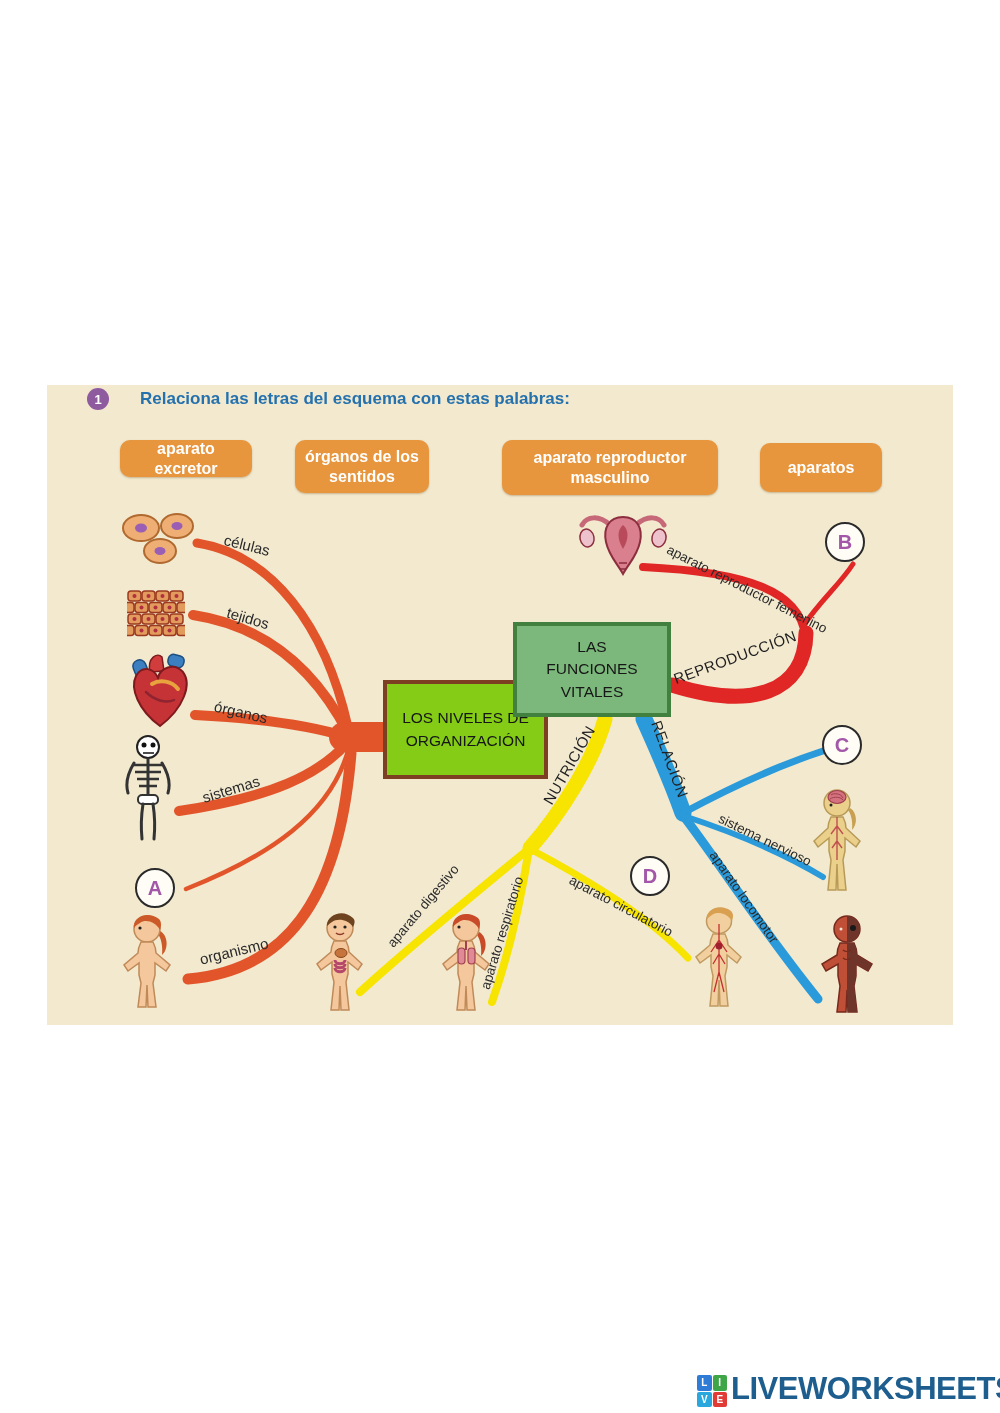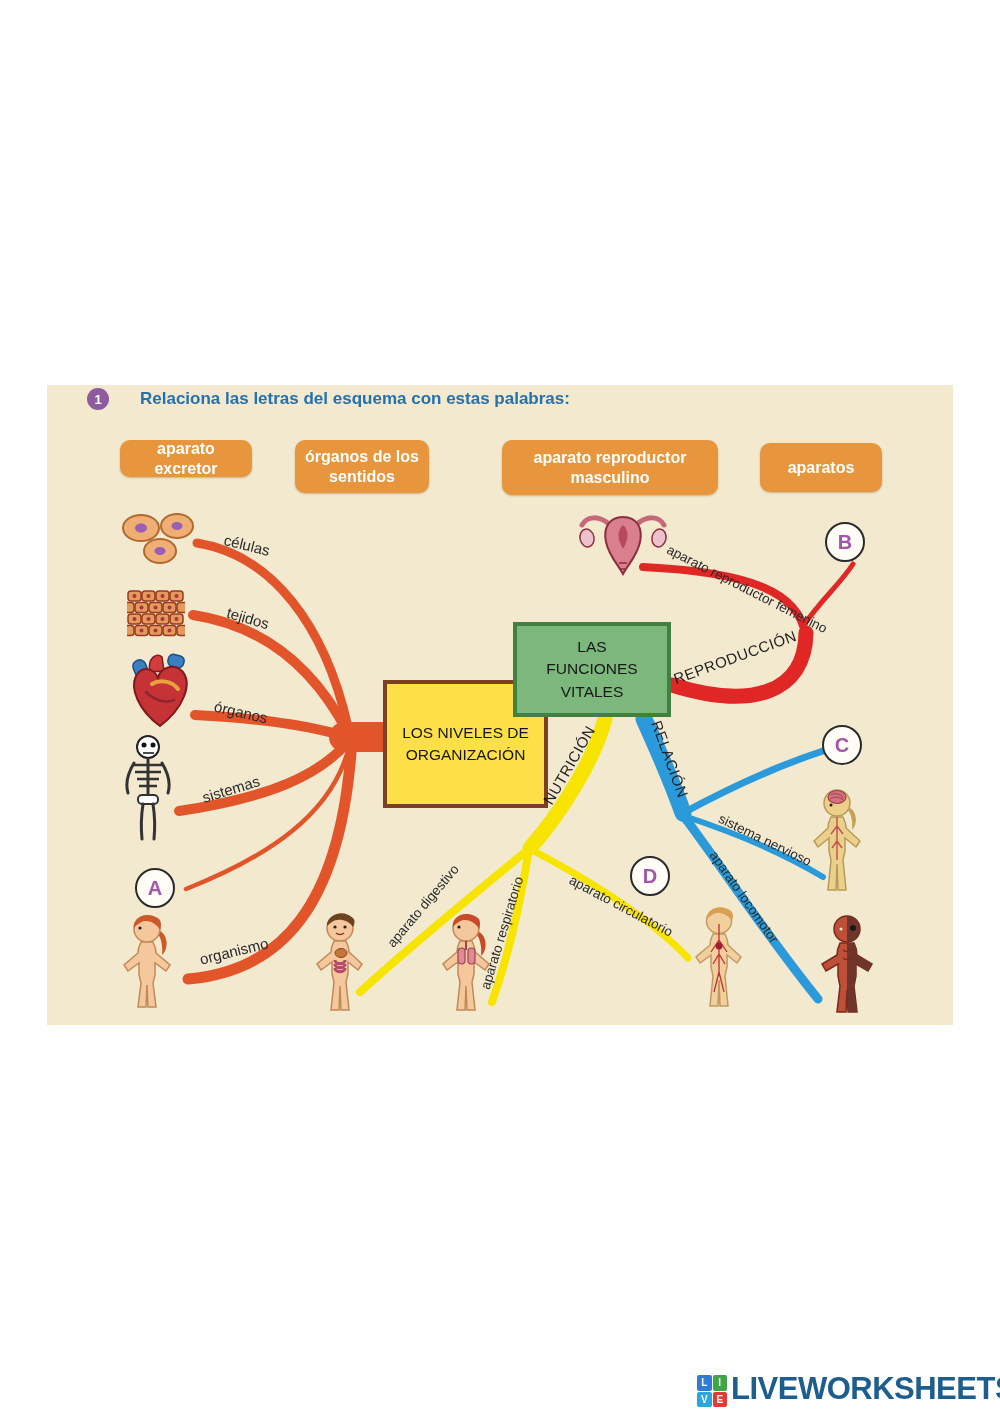--- a/index.html
+++ b/index.html
@@ -22,21 +22,21 @@
   #btn-0 { left:73px;  top:55px; width:132px; height:37px; }
   #btn-1 { left:248px; top:55px; width:134px; height:53px; }
   #btn-2 { left:455px; top:55px; width:216px; height:55px; }
   #btn-3 { left:713px; top:58px; width:122px; height:49px; }
 
   svg.wires { position:absolute; left:0; top:0; z-index:1; }
 
   .box { position:absolute; display:flex; align-items:center; justify-content:center;
          text-align:center; font-size:15.5px; color:#161616; padding:13px; box-sizing:border-box;
          z-index:4; line-height:1.45; }
-  #levels-box    { left:336px; top:295px; width:165px; height:128px; background:#fde047;
+  #levels-box    { left:336px; top:295px; width:165px; height:99px; background:#84cc16;
                    border:4px solid #7d3f21; }
   #functions-box { left:466px; top:237px; width:158px; height:95px; background:#7cb87c;
                    border:4px solid #41803f; }
 
   .answer-circle { position:absolute; width:40px; height:40px; border-radius:50%;
                    background:#fffdf6; border:2px solid #2a2a2a; display:flex; align-items:center;
                    justify-content:center; font-size:20px; font-weight:bold; color:#a257a8;
                    box-sizing:border-box; z-index:5; }
   #circle-a { left:88px;  top:483px; }
   #circle-b { left:778px; top:137px; }

